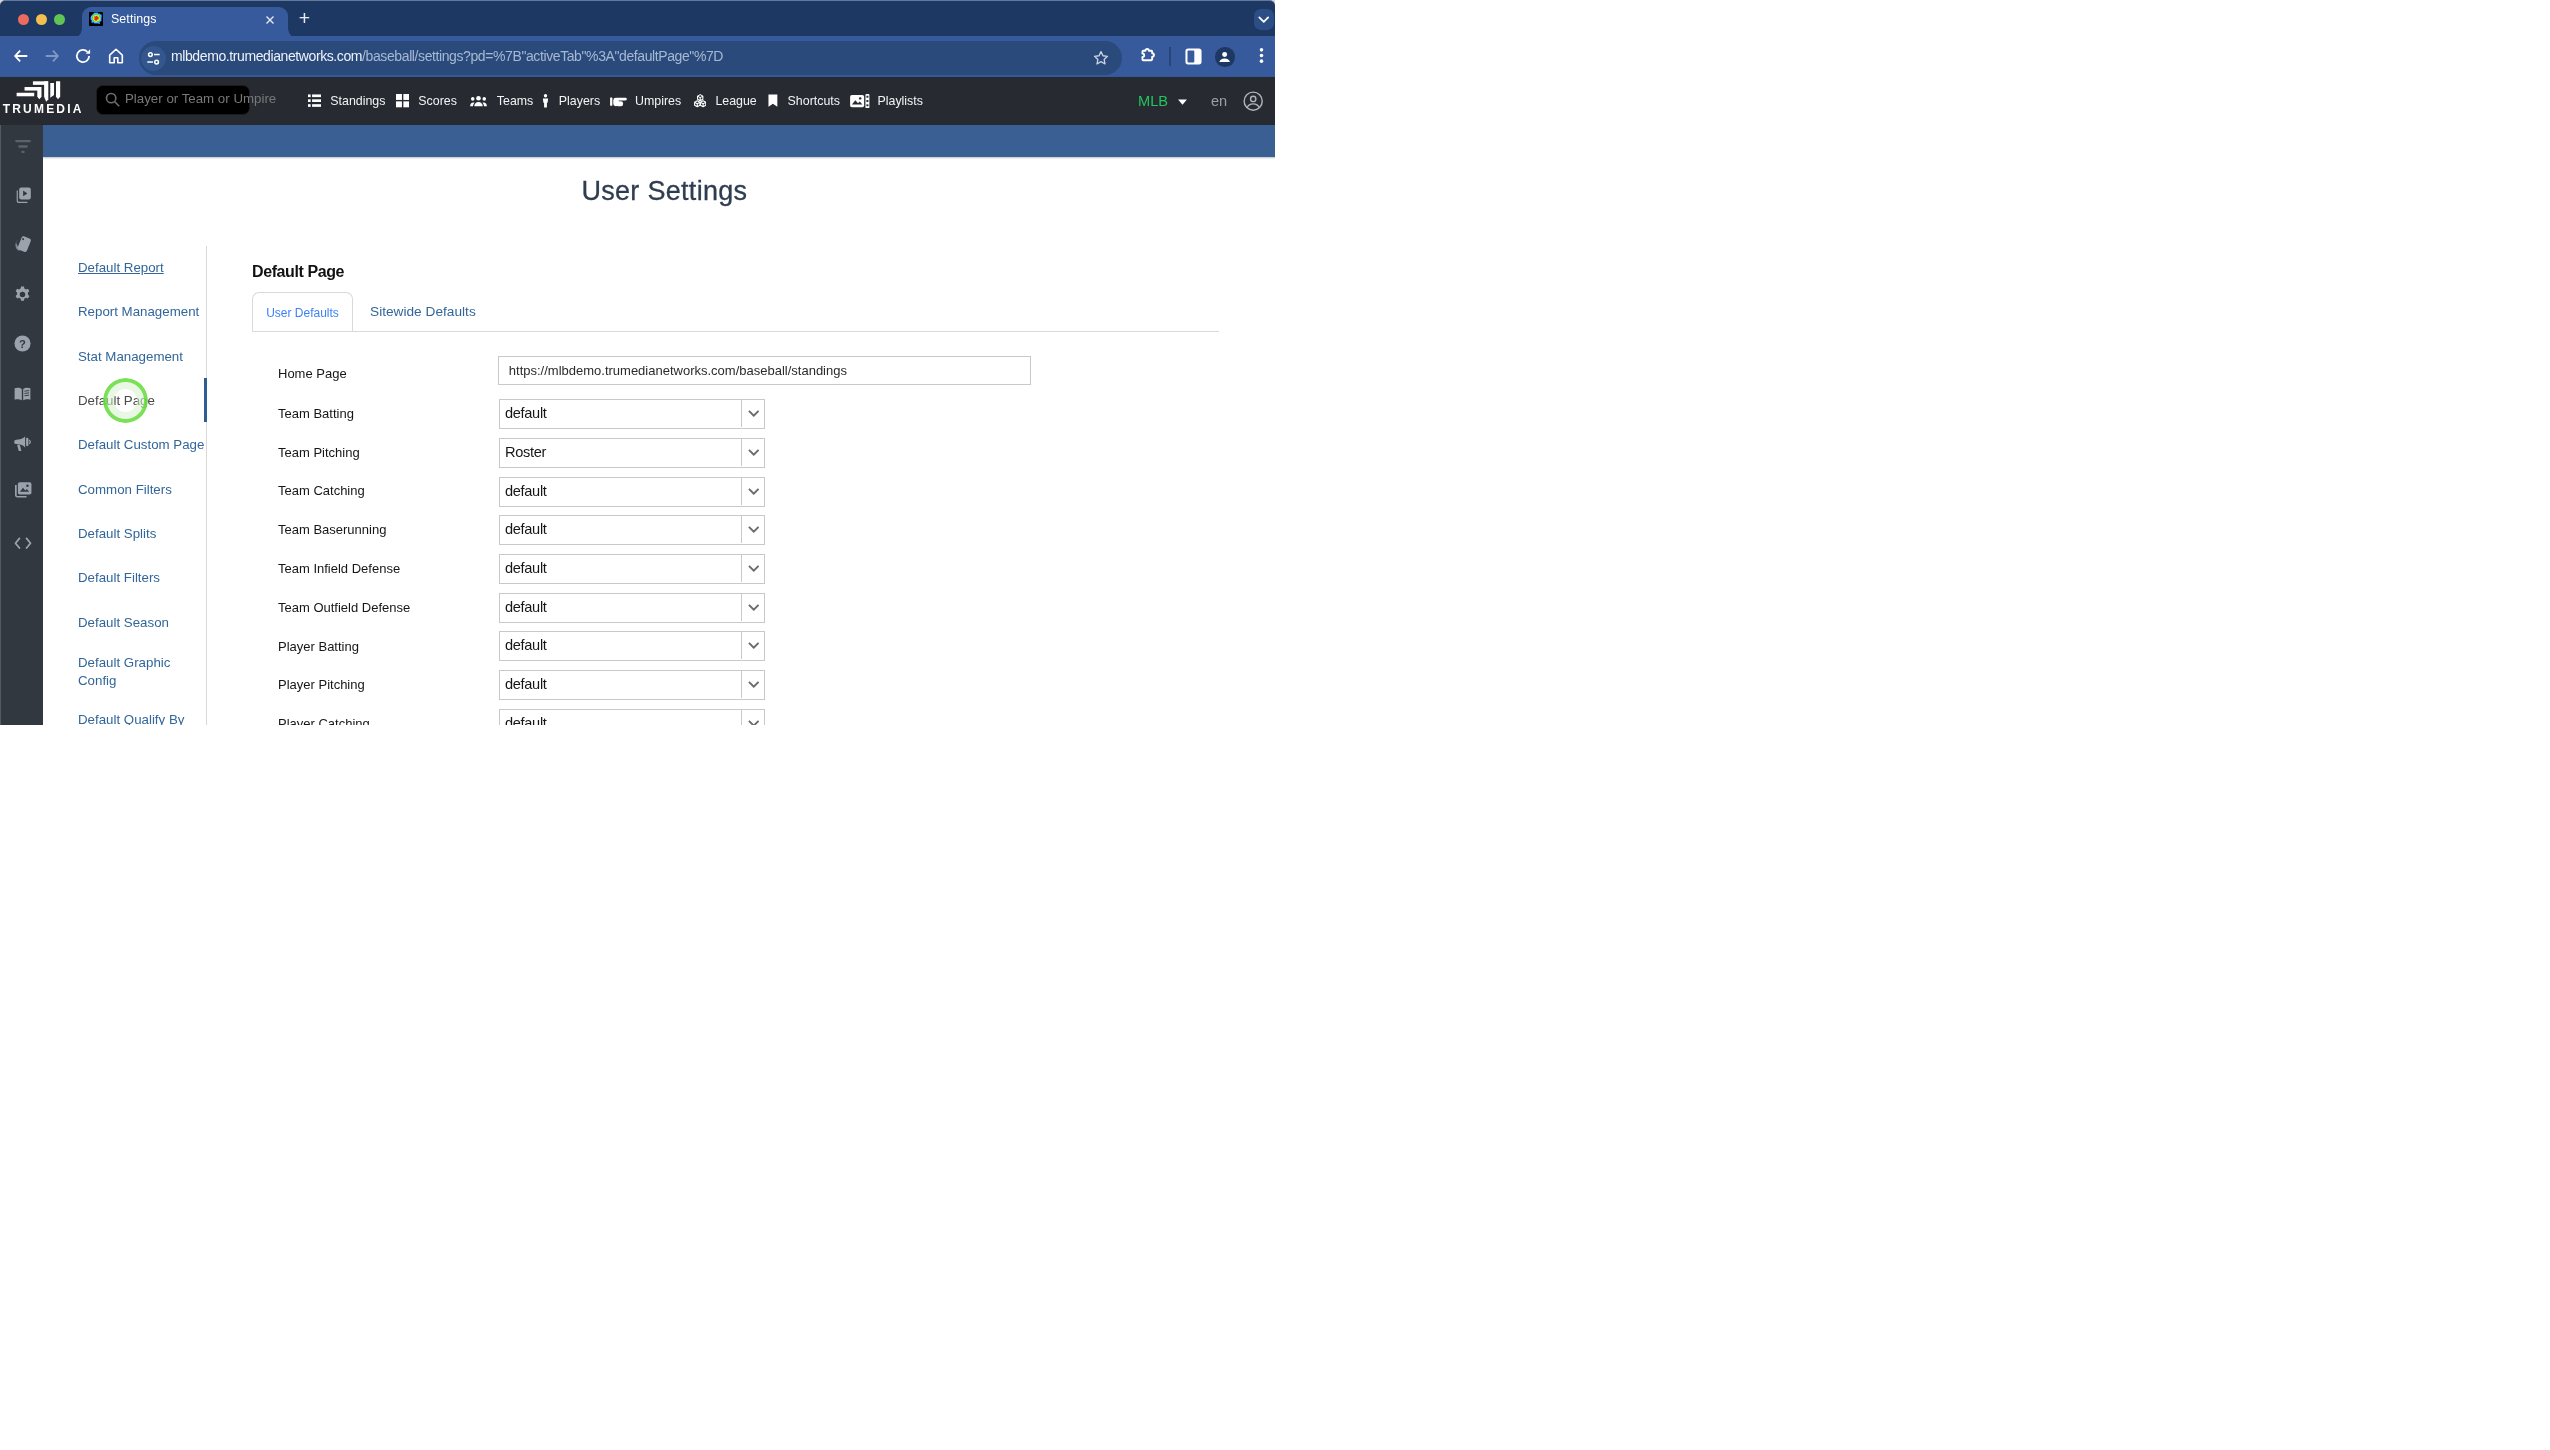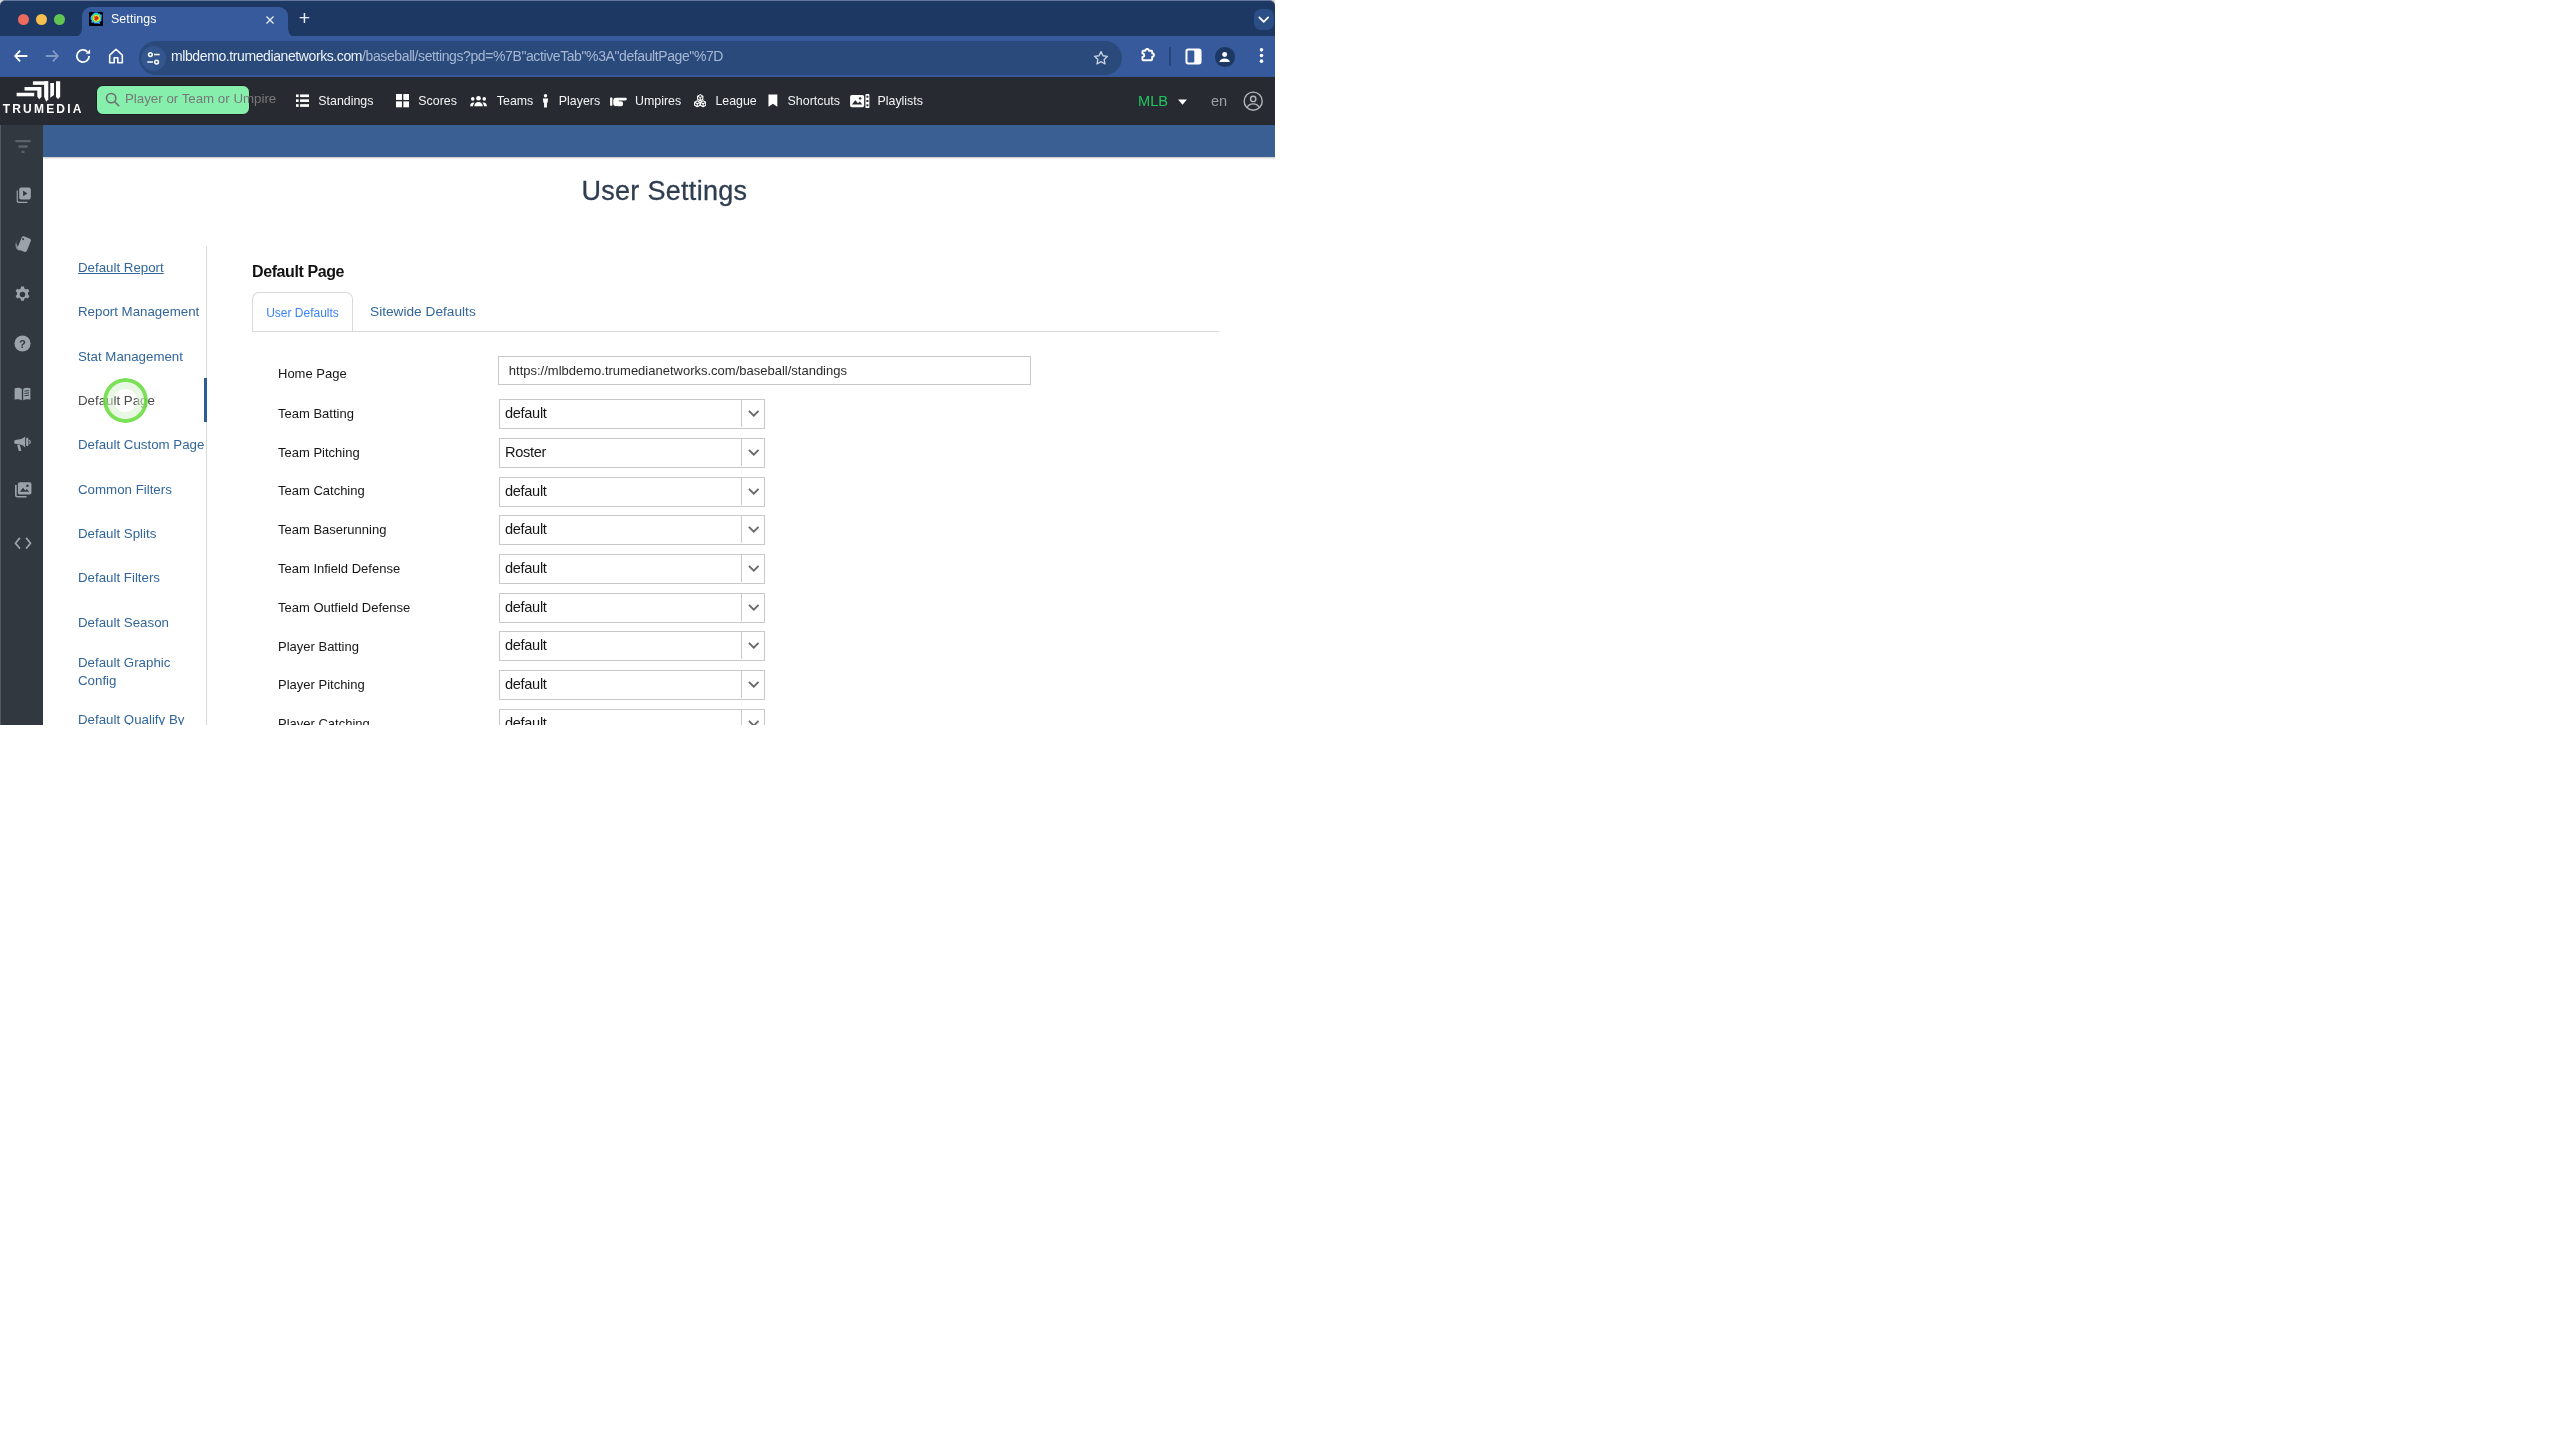--- a/index.html
+++ b/index.html
@@ -28,21 +28,21 @@
 
 #toolbar { position:absolute; left:0; top:36px; width:1275px; height:41px; background:#365a9b; }
 .tbico { position:absolute; top:10.6px; }
 #pill { position:absolute; left:139px; top:41px; width:983px; height:34px; border-radius:17px; background:#2a4a7c; }
 #tunec { position:absolute; left:2.2px; top:4.7px; width:25px; height:25px; border-radius:50%; background:#33568e; }
 #urltext { position:absolute; left:32px; top:7px; font-size:14px; color:#eef2f8; white-space:nowrap; letter-spacing:-0.4px;}
 #urltext .dim { color:#a7b8d3; }
 
 
 #appheader { position:absolute; left:0; top:77px; width:1275px; height:48px; background:#272b31; box-shadow:0 1.3px 2.2px rgba(0,0,0,0.45); }
-#searchbox { position:absolute; left:96px; top:7.8px; width:154px; height:30px; background:#86efac; border:1.8px solid #1a1c1f; border-radius:7px; }
+#searchbox { position:absolute; left:96px; top:7.8px; width:154px; height:30px; background:#000000; border:1.8px solid #1a1c1f; border-radius:7px; }
 #searchbox .ph { position:absolute; left:28px; top:4.9px; color:#787878; font-size:13.3px; white-space:nowrap; }
 .nav { position:absolute; top:0; height:48px; display:flex; align-items:center; color:#f2f4f5; font-size:12.4px; white-space:nowrap; }
 .nav svg { display:block; }
 #mlb { position:absolute; left:1138px; top:0; height:48px; display:flex; align-items:center; color:#22c55e; font-size:14.6px; }
 #en { position:absolute; left:1211px; top:0; height:48px; display:flex; align-items:center; color:#9aa0a6; font-size:14.6px; }
 #profico { position:absolute; left:1243px; top:14px; }
 
 
 #banner { position:absolute; left:43px; top:125px; width:1233px; height:32px; background:#3a5f92; box-shadow:0 0.9px 1.8px rgba(0,0,0,0.25); }
 #sidebar { position:absolute; left:0; top:125px; width:43px; height:600px; background:#32383f; border-left:0.9px solid #555b63; }
@@ -158,21 +158,21 @@
   </svg>
   <div style="position:absolute; left:2.7px; top:25px; width:78px; text-align:center; color:#fff; font-size:12px; font-weight:bold; letter-spacing:2.2px;">TRUMEDIA</div>
   <div id="searchbox">
     <svg style="position:absolute; left:7px; top:4.9px;" width="17" height="17" viewBox="0 0 19 19">
         <circle cx="8" cy="8" r="5.2" fill="none" stroke="#6e6e6e" stroke-width="1.8"></circle>
         <path d="M12 12 L17 17" stroke="#6e6e6e" stroke-width="1.8"></path>
       </svg>
     <div class="ph">Player or Team or Umpire</div>
   </div>
 
-  <div class="nav" style="left:296px;text-align:right;">
+  <div class="nav" style="left:308px;text-align:right;">
       <svg width="13.3" height="13.3" viewBox="0 0 15 15">
         <g fill="#fff">
           <rect x="0" y="0.5" width="3" height="3"></rect>
           <rect x="4.6" y="0.5" width="10.4" height="3"></rect>
           <rect x="0" y="6" width="3" height="3"></rect>
           <rect x="4.6" y="6" width="10.4" height="3"></rect>
           <rect x="0" y="11.5" width="3" height="3"></rect>
           <rect x="4.6" y="11.5" width="10.4" height="3"></rect>
         </g>
       </svg>

